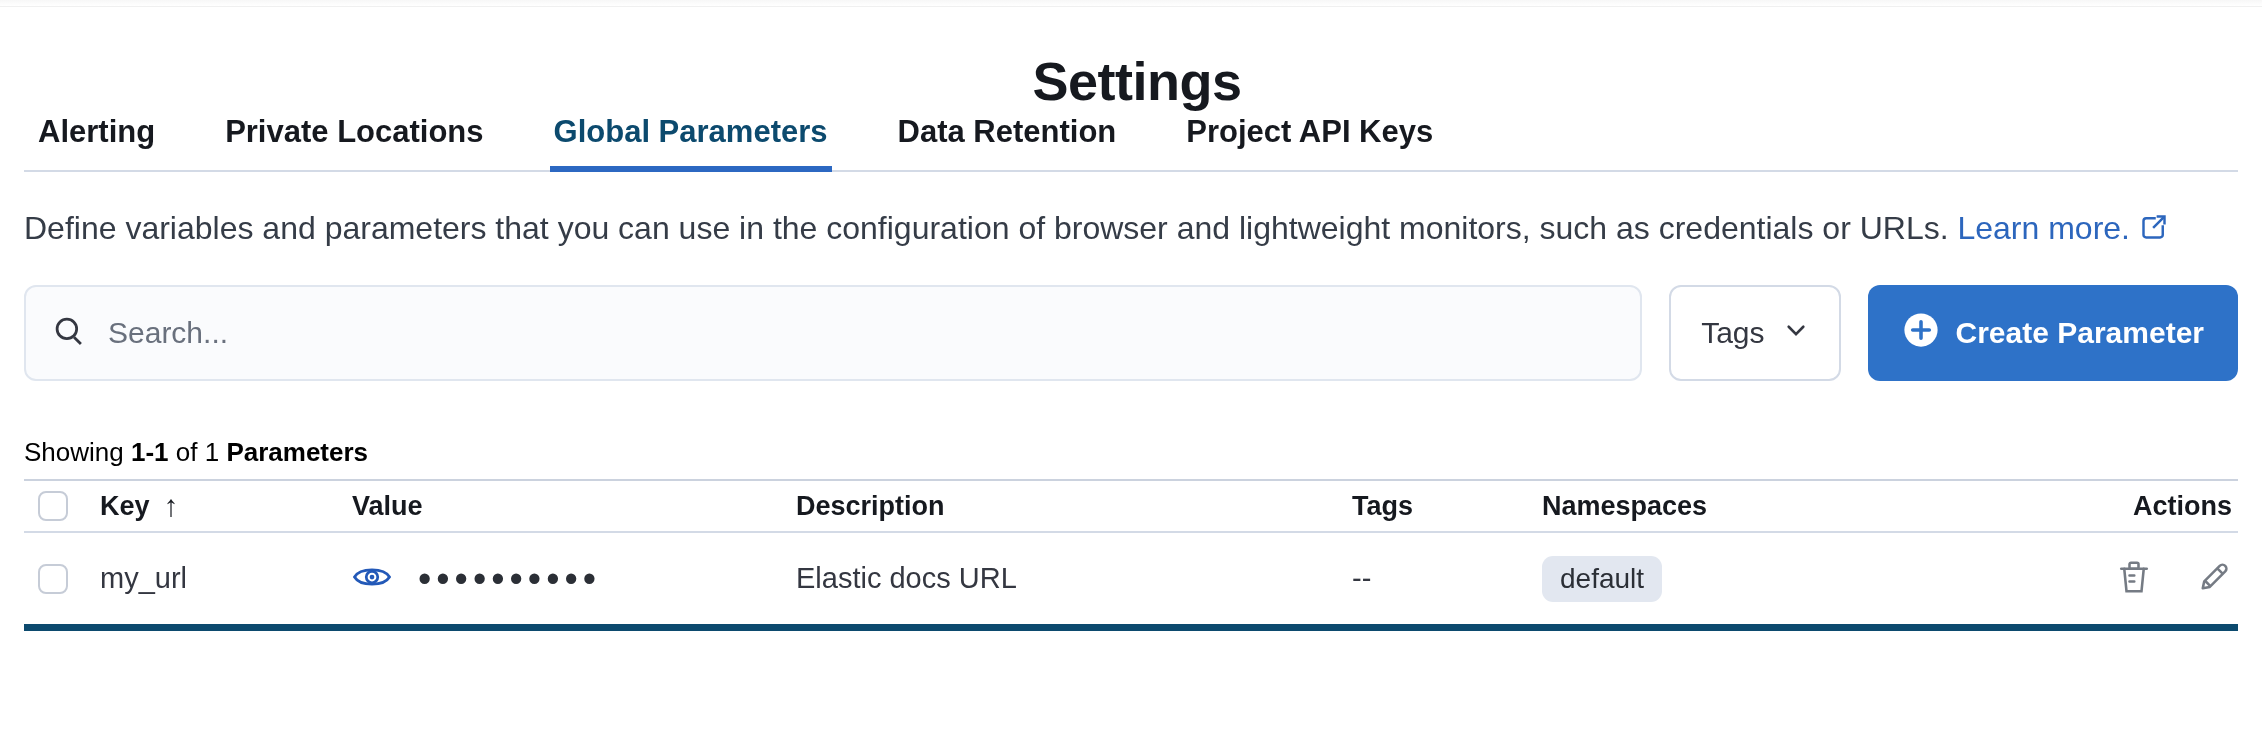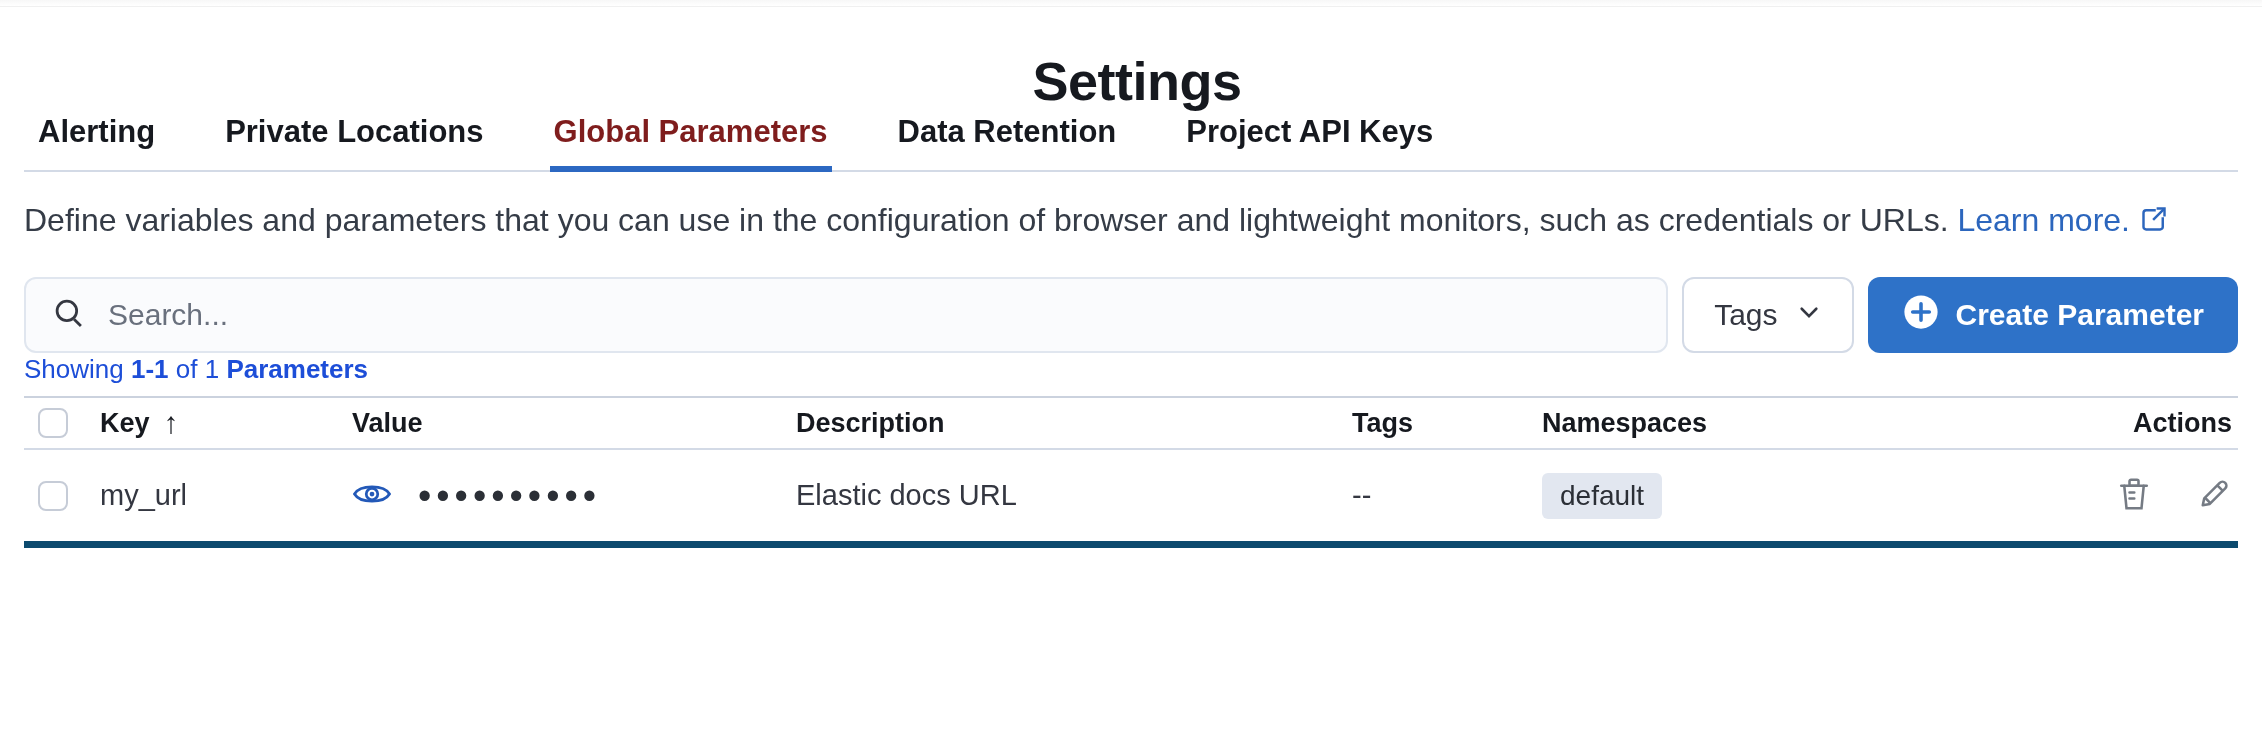--- a/index.html
+++ b/index.html
@@ -10,46 +10,46 @@
 
   
   .page-title { font-size:54px; line-height:66px; font-weight:700; color:#16191f;
     letter-spacing:-0.5px; margin:10px 0 0 12px;text-align:center; }
 
   
   .tabs { display:flex; gap:62px; padding-left:10px;
     border-bottom:2px solid #d3dae6; }
   .tab { font-size:31px; line-height:36px; font-weight:700; color:#16191f;
     padding:0 4px 20px 4px; position:relative; cursor:pointer; white-space:nowrap; }
-  .tab.active { color:#7f1d1d; }
+  .tab.active { color:#0c4a6e; }
   .tab.active::after { content:""; position:absolute; left:0; right:0; bottom:-2px;
     height:6px; background:#2c68c2; }
 
   
-  .description { margin-top:24px; font-size:32px; line-height:48px; color:#353c47;
+  .description { margin-top:32px; font-size:32px; line-height:48px; color:#353c47;
     max-width:2170px; }
   .learn-more { color:#2c66bd; text-decoration:none; cursor:pointer; }
   .ext-icon { display:inline-block; vertical-align:-2px; margin-left:10px; }
 
   
-  .toolbar { display:flex; gap:14px; margin-top:31px; height:76px; }
+  .toolbar { display:flex; gap:27px; margin-top:31px; height:96px; }
   .search-box { flex:1; display:flex; align-items:center; gap:22px; padding:0 26px;
     background:#fafbfd; border:2px solid #e0e6ef; border-radius:12px; }
   .search-box input { flex:1; border:none; outline:none; background:transparent;
     font-family:"Liberation Sans", sans-serif; font-size:30px; color:#343741; }
   .search-box input::placeholder { color:#69707d; }
   .btn-tags { display:flex; align-items:center; gap:18px; padding:0 30px;
     background:#ffffff; border:2px solid #d3dae6; border-radius:12px;
     font-family:"Liberation Sans", sans-serif; font-size:30px; color:#343741; cursor:pointer; }
   .btn-create { display:flex; align-items:center; gap:16px; padding:0 34px;
     background:#2e72c8; border:none; border-radius:12px; color:#ffffff;
     font-family:"Liberation Sans", sans-serif; font-size:30px; font-weight:600; cursor:pointer; }
 
   
-  .summary { font-size:26px; line-height:32px; color:#1d4ed8; }
+  .summary { margin-top:55px; font-size:26px; line-height:32px; color:#000000; }
   .summary b { font-weight:700; }
 
   
   .param-table { margin-top:11px; }
   .thead { display:flex; align-items:center; height:54px; border-top:2px solid #cbd2de;
     border-bottom:2px solid #d3dae6; font-size:27px; font-weight:700; color:#16191f; }
   .trow { display:flex; align-items:center; height:98px; border-bottom:7px solid #0c4a6e;
     font-size:29px; color:#343741; }
   .cell-check { width:76px; padding-left:14px; display:flex; align-items:center; }
   .cell-key { width:252px; display:flex; align-items:center; gap:14px; }
@@ -57,21 +57,21 @@
   .cell-desc { width:556px; }
   .cell-tags { width:190px; }
   .cell-ns { flex:1; }
   .cell-actions { width:160px; display:flex; justify-content:flex-end; align-items:center;
     gap:44px; padding-right:6px; }
   .sort-arrow { font-weight:400; font-size:30px; color:#1a1d23; }
   input[type="checkbox"] { appearance:none; -webkit-appearance:none; width:30px; height:30px;
     border:2px solid #c6ccd7; border-radius:8px; background:#ffffff; cursor:pointer; }
   .masked { font-size:38px; letter-spacing:5px; color:#2b2f36; line-height:30px; }
   .badge { display:inline-block; background:#e2e7f0; color:#2b2f36; font-size:28px;
-    padding:7px 18px; border-radius:6px; }
+    padding:7px 18px; border-radius:11px; }
   .icon-btn { background:none; border:none; cursor:pointer; padding:0; display:flex; }
 </style>
 </head>
 <body>
 
 <div class="top-edge"></div>
 <div class="container">
 
   <h1 class="page-title">Settings</h1>
 

